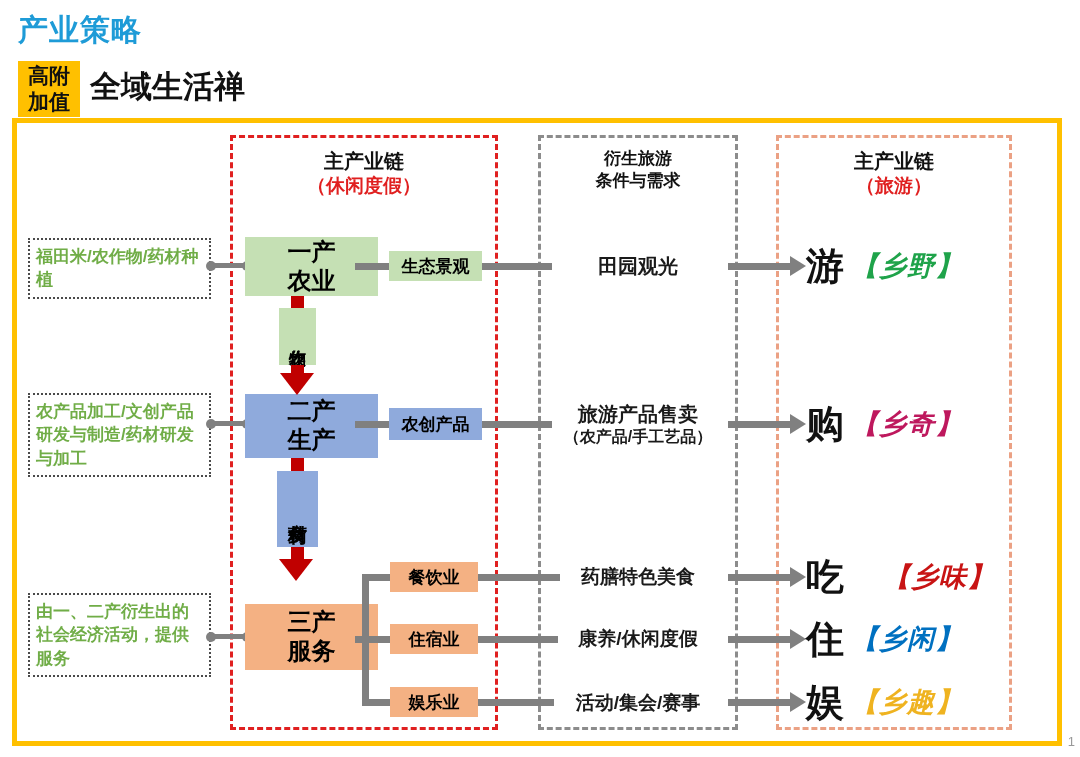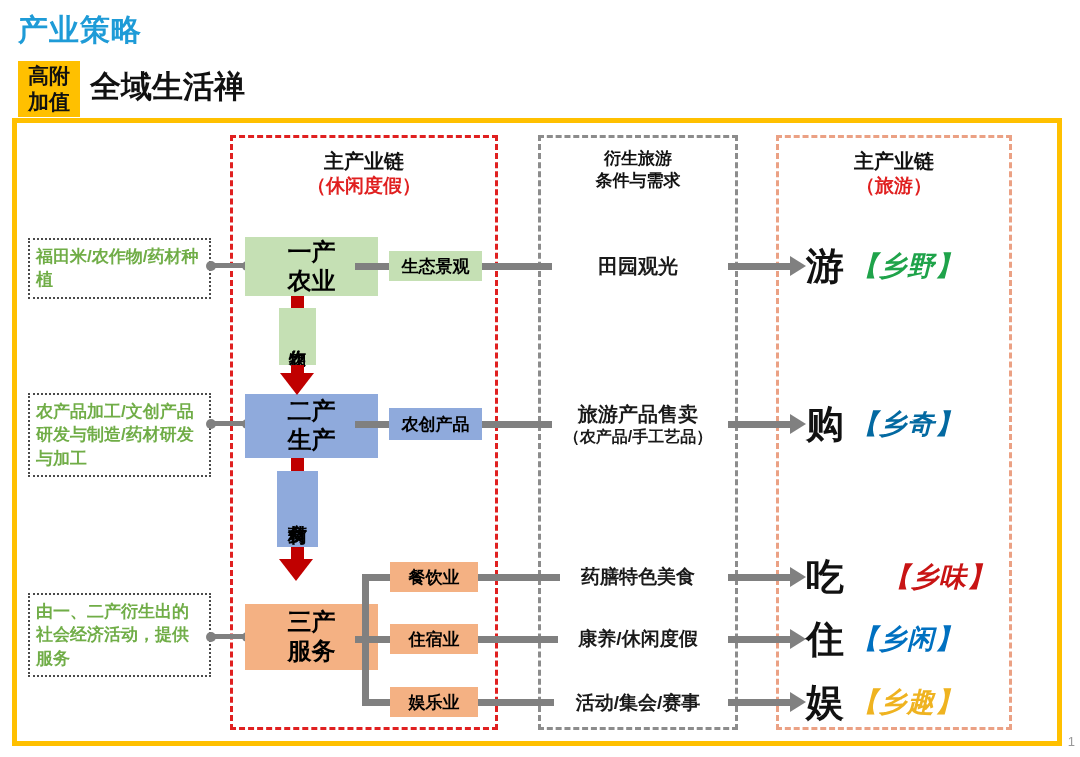--- a/index.html
+++ b/index.html
@@ -162,21 +162,21 @@
   <div class="grayhead" style="left:790px; top:629px;"></div>
   <div class="hbar" style="left:728px; top:699px; width:62px;"></div>
   <div class="grayhead" style="left:790px; top:692px;"></div>
 
   <div class="drow" style="top:243px;">
     <span class="dchar">游</span>
     <span class="dbracket" style="color: rgb(31, 163, 74);">【乡野】</span>
   </div>
   <div class="drow" style="top:401px;">
     <span class="dchar">购</span>
-    <span class="dbracket" style="color: #0369a1;">【乡奇】</span>
+    <span class="dbracket" style="color: #be185d;">【乡奇】</span>
   </div>
   <div class="drow" style="top:554px;">
     <span class="dchar">吃</span>
     <span class="dbracket" style="color: rgb(200, 20, 20); margin-left: 32px;">【乡味】</span>
   </div>
   <div class="drow" style="top:616px;">
     <span class="dchar">住</span>
     <span class="dbracket" style="color: rgb(0, 112, 192);">【乡闲】</span>
   </div>
   <div class="drow" style="top:679px;">

